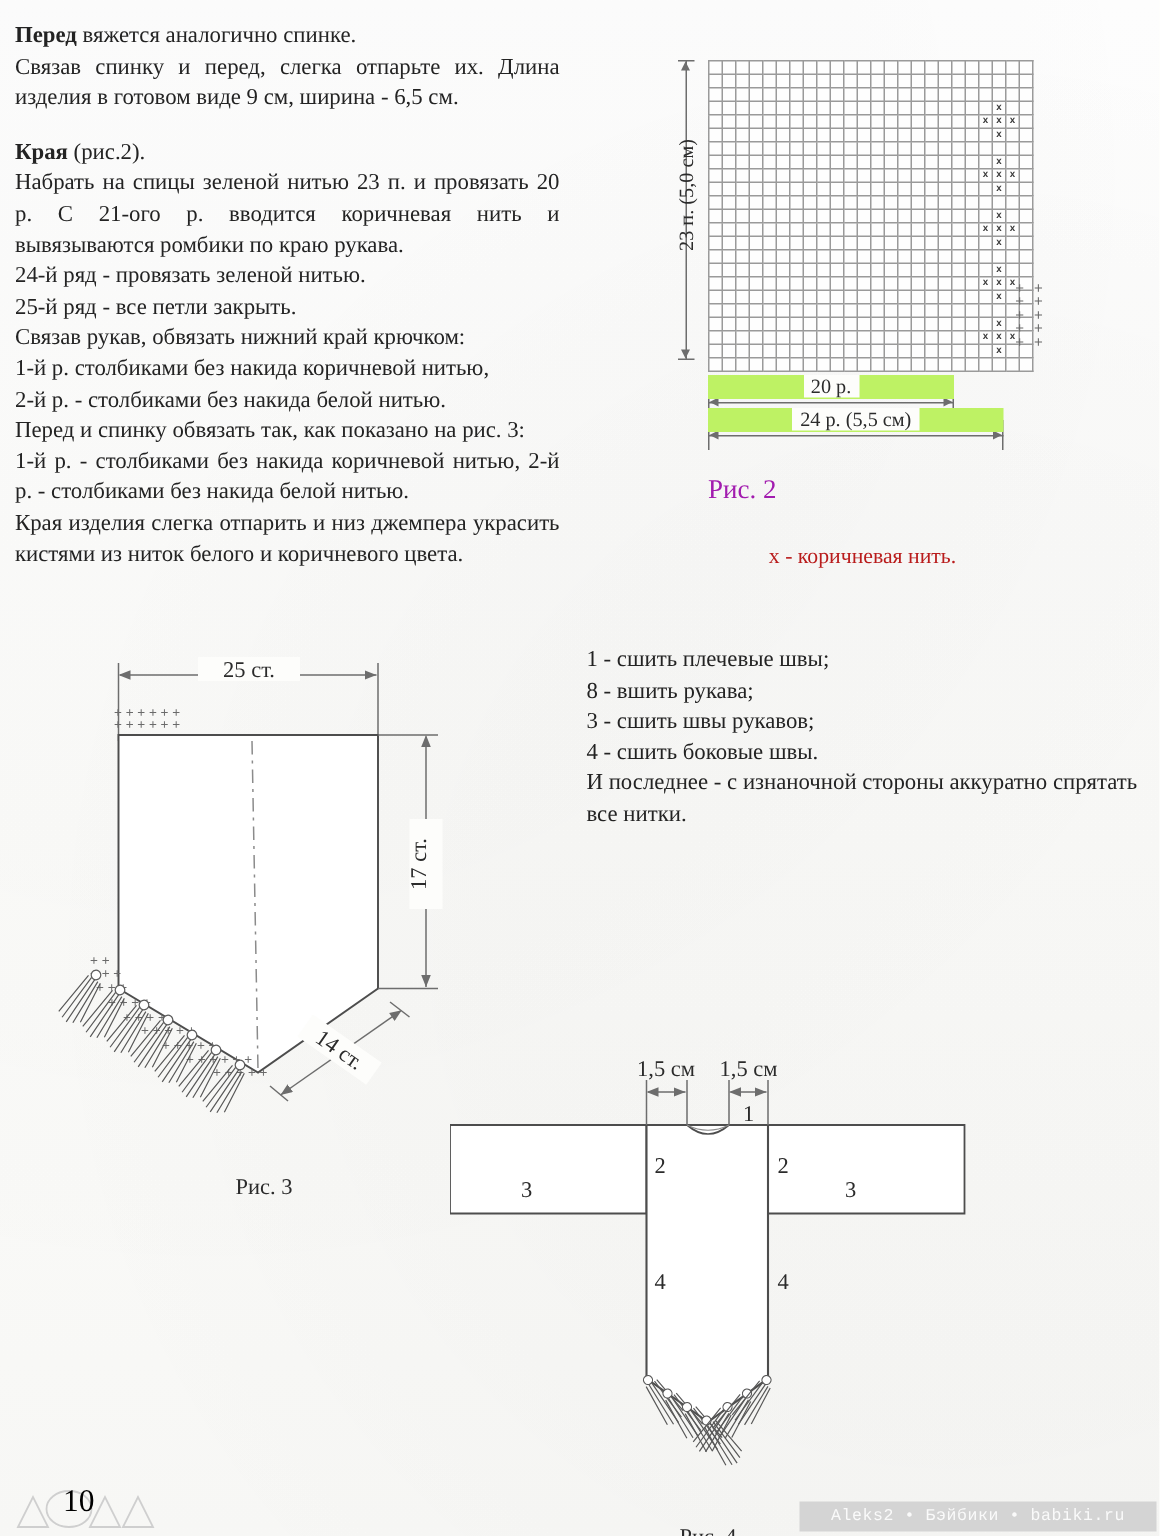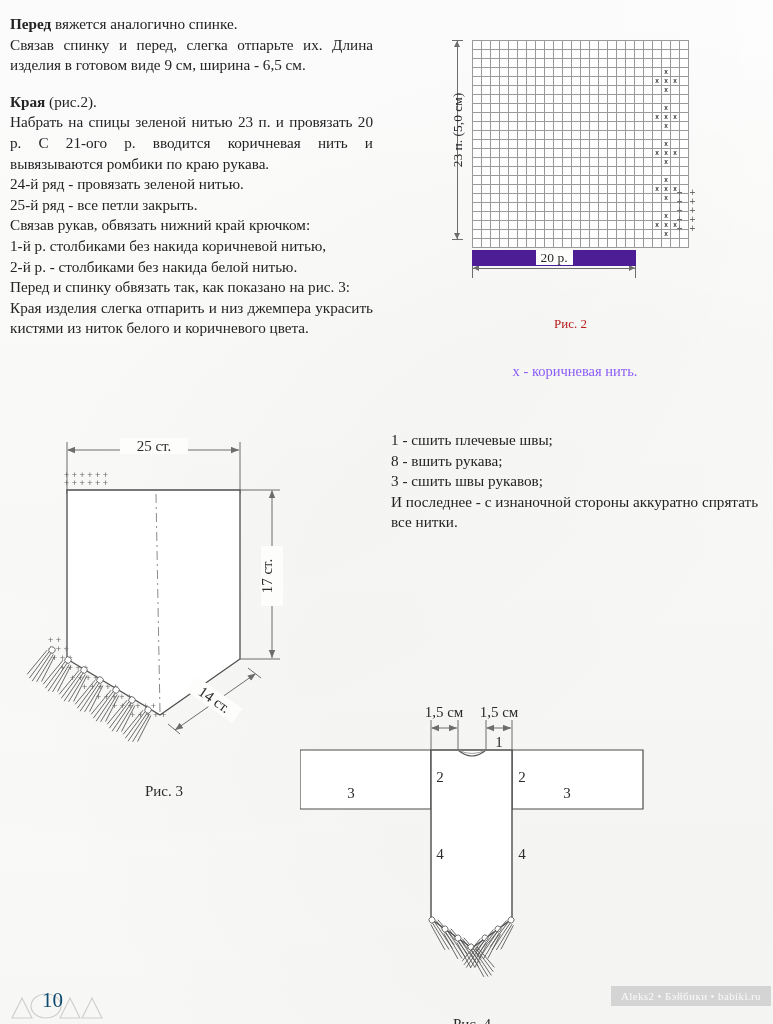--- a/index.html
+++ b/index.html
@@ -65,47 +65,47 @@
   }
 
   
   .hdim{position:absolute;height:22px;}
   .hdim .line{position:absolute;left:0;right:0;top:14px;height:1px;background:#6d6d6d;}
   .hdim .tick-l,.hdim .tick-r{position:absolute;top:4px;width:1px;height:20px;background:#6d6d6d;}
   .hdim .tick-l{left:0;} .hdim .tick-r{right:0;}
   .hdim .arr-l,.hdim .arr-r{position:absolute;top:11px;border-top:3px solid transparent;border-bottom:3px solid transparent;}
   .hdim .arr-l{left:1px;border-right:6px solid #6d6d6d;}
   .hdim .arr-r{right:1px;border-left:6px solid #6d6d6d;}
-  .hdim .lab{position:absolute;left:0;right:0;top:-4px;text-align:center;font-size:13.5px;background:#4c1d95;display:inline-block;}
+  .hdim .lab{position:absolute;left:0;right:0;top:-4px;text-align:center;font-size:13.5px;background:#bef264;display:inline-block;}
   .hdim .lab span{background:#fdfdfb;padding:0 5px;}
 
-  .fig-cap{position:absolute;text-align:center;font-size:13px;color:#b91c1c;}
-  .legend-note{position:absolute;font-size:14.5px;color:#8b5cf6;}
+  .fig-cap{position:absolute;text-align:left;font-size:18px;color:#a21caf;}
+  .legend-note{position:absolute;font-size:14.5px;color:#b91c1c;}
 
   .plus-col{position:absolute;font-family:"Liberation Sans",sans-serif;font-size:10px;
             line-height:9px;color:#6a6a6a;letter-spacing:2px;}
 
   
-  #fig3-wrap{position:absolute;left:8px;top:428px;width:330px;height:390px;}
+  #fig3-wrap{position:absolute;left:20px;top:428px;width:330px;height:390px;}
   .fig-svg{position:absolute;left:0;top:0;}
 
   
   #fig4-wrap{position:absolute;left:300px;top:684px;width:473px;height:360px;margin-top:20px;}
 
   
   #page-number{
     position:absolute;left:8px;bottom:2px;width:104px;height:40px;
-    font-size:21px;color:#0c4a6e;font-family:"Liberation Serif",serif;
+    font-size:21px;color:#000000;font-family:"Liberation Serif",serif;
   }
   #page-number .num{position:absolute;left:34px;top:6px;}
   #watermark{
-    position:absolute;right:2px;bottom:18px;
+    position:absolute;right:2px;bottom:3px;
     background:#d4d4d4;color:#fafafa;
-    font-family:Liberation Serif, serif;font-size:11px;
-    padding:4px 10px;letter-spacing:.4px;white-space:nowrap;
+    font-family:Liberation Mono, monospace;font-size:11px;
+    padding:4px 21px;letter-spacing:.4px;white-space:nowrap;
   }
   .svg-txt{font-family:"Liberation Serif",serif;font-size:15px;fill:#2b2b2b;}
 </style>
 </head>
 <body>
 
 <div class="paper-grain"></div>
 
 <div id="left-text">
   <p class="just">
@@ -116,20 +116,21 @@
   <p>
     <b>Края</b><span> (рис.2).</span>
   </p>
   <p class="just">Набрать на спицы зеленой нитью 23 п. и провязать 20 р. С 21-ого р. вводится коричневая нить и вывязываются ромбики по краю рукава.</p>
   <p>24-й ряд - провязать зеленой нитью.</p>
   <p>25-й ряд - все петли закрыть.</p>
   <p>Связав рукав, обвязать нижний край крючком:</p>
   <p>1-й р. столбиками без накида коричневой нитью,</p>
   <p>2-й р. - столбиками без накида белой нитью.</p>
   <p>Перед и спинку обвязать так, как показано на рис. 3:</p>
+  <p class="just">1-й р. - столбиками без накида коричневой нитью, 2-й р. - столбиками без накида белой нитью.</p>
   <p class="just">Края изделия слегка отпарить и низ джемпера украсить кистями из ниток белого и коричневого цвета.</p>
 </div>
 
 <div id="fig2-wrap">
 
   <div class="vdim">
     <div class="line"></div>
     <div class="cap-t"></div>
     <div class="cap-b"></div>
     <div class="arr-t"></div>
@@ -746,30 +747,39 @@
 
   <div class="hdim" id="hdim-inner" style="left:42px;top:226px;width:164px;">
     <div class="line"></div>
     <div class="tick-l"></div>
     <div class="tick-r"></div>
     <div class="arr-l"></div>
     <div class="arr-r"></div>
     <div class="lab"><span>20 р.</span></div>
   </div>
 
+  <div class="hdim" id="hdim-outer" style="left:42px;top:248px;width:197px;">
+    <div class="line"></div>
+    <div class="tick-l"></div>
+    <div class="tick-r"></div>
+    <div class="arr-l"></div>
+    <div class="arr-r"></div>
+    <div class="lab"><span>24 р. (5,5 см)</span></div>
+  </div>
 
   <div class="fig-cap" style="left:42px;top:288px;width:197px;">Рис. 2</div>
 
   <div class="legend-note" style="left:20px;top:335px;width:250px;text-align:center;">x - коричневая нить.</div>
 </div>
 
 <div id="right-text">
   <p>1 - сшить плечевые швы;</p>
   <p>8 - вшить рукава;</p>
   <p>3 - сшить швы рукавов;</p>
+  <p>4 - сшить боковые швы.</p>
   <p>И последнее - с изнаночной стороны аккуратно спрятать все нитки.</p>
 </div>
 
 <div id="fig3-wrap">
   <svg class="fig-svg" width="330" height="390" viewBox="0 0 330 390">
     <defs>
       <marker id="a3" markerWidth="9" markerHeight="9" refX="8" refY="3.2" orient="auto">
         <path d="M0,0 L8,3.2 L0,6.4 z" fill="#6d6d6d"></path>
       </marker>
       <marker id="a3r" markerWidth="9" markerHeight="9" refX="1" refY="3.2" orient="auto">

